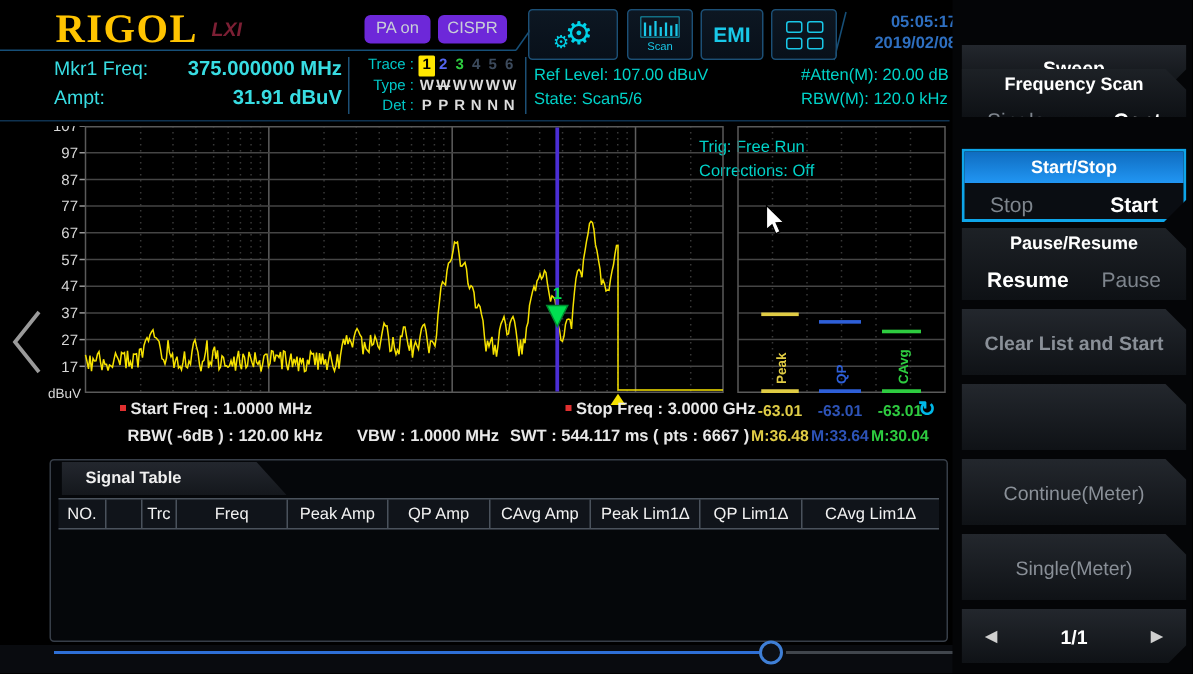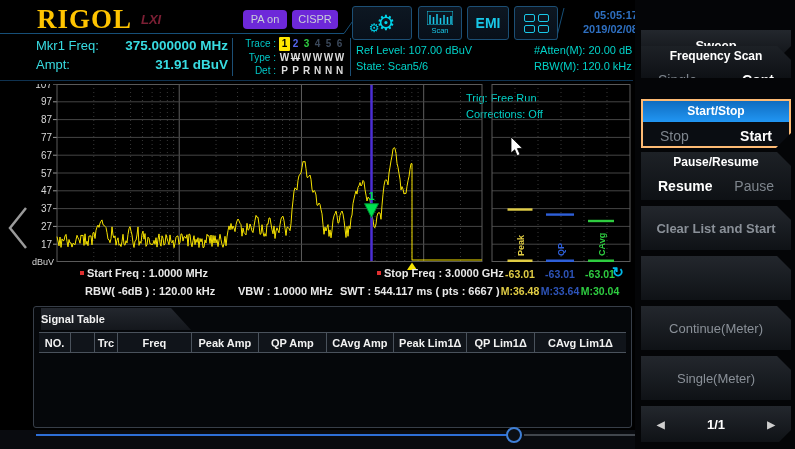--- a/index.html
+++ b/index.html
@@ -68,24 +68,24 @@
   #ann-swt   { left:340px; top:285px; }
   .rd { width:46px; text-align:center; font-size:10.5px; font-weight:bold; white-space:nowrap; }
   .rd-y { color:#e0cc44; } .rd-b { color:#2d53b8; } .rd-g { color:#2ecc40; }
   #loop-icon { left:612px; top:264px; color:#00b8e8; font-size:14px; font-weight:bold; }
 
   
   #sigtable { left:33px; top:306px; width:599px; height:122px;
               border:1px solid #373e48; border-radius:3px; background:#05070a; }
   #sig-tab { left:7px; top:1px; width:150px; height:22px; background:linear-gradient(180deg,#23272e,#14171c);
              clip-path:polygon(0 0, calc(100% - 20px) 0, 100% 100%, 0 100%);
-             color:#f0f0f0; font-size:11px; font-weight:bold; line-height:22px; padding-left:0; }
+             color:#f0f0f0; font-size:11px; font-weight:bold; line-height:22px; padding-left:16px; }
   #sig-head { left:5px; top:25px; right:5px; height:21px; display:flex;
               background:#10141a; border-top:1px solid #4a525c; border-bottom:1px solid #4a525c; }
-  .hc { color:#f2f2f2; font-size:11px; font-weight:bold; text-align:center;
+  .hc { color:#f2f2f2; font-size:11px; font-weight:normal; text-align:center;
         line-height:20px; border-right:1px solid #4a525c; overflow:hidden; }
   .hc:last-child { border-right:none; }
   .c0{width:5.5%;} .c1{width:4%;} .c2{width:4%;} .c3{width:12.5%;} .c4{width:11.5%;}
   .c5{width:11.5%;} .c6{width:11.5%;} .c7{width:12.5%;} .c8{width:11.5%;} .c9{width:15.5%;}
 
   
   #footer { left:0; top:430px; width:795px; height:19px; background:#090b0f; }
   #prog-done { left:36px; top:434px; width:472px; height:2px; background:#2e6fd6; }
   #prog-rest { left:524px; top:434px; width:252px; height:2px; background:#41464d; }
   #prog-knob { left:506px; top:427px; width:16px; height:16px; border-radius:50%;
@@ -104,21 +104,21 @@
   .sgroup { position:absolute; left:6px; width:150px; background:linear-gradient(180deg,#1d2126,#0e1115);
             clip-path:polygon(0 0, calc(100% - 14px) 0, 100% 14px, 100% 100%, 0 100%); }
   .sg-title { height:20px; color:#fff; font-weight:bold; font-size:12px;
               text-align:center; line-height:21px; }
   .sg-body { height:27px; display:flex; align-items:center; justify-content:space-between;
              padding:0 17px; font-size:14px; }
   .opt-dim { color:#7e858d; }
   .opt-on  { color:#fff; font-weight:bold; }
   #grp-freq { top:46px; height:32px; }
   #grp-startstop { top:99px; height:49px; background:#0a0d12;
-                   border:2px solid #fdba74;
+                   border:2px solid #0ea5e9;
                    clip-path:polygon(0 0,100% 0,100% calc(100% - 15px),calc(100% - 15px) 100%,0 100%); }
   #grp-startstop .sg-title { background:linear-gradient(180deg,#0f6cc0,#2196f3); height:21px; }
   #grp-pause { top:152px; height:48px; }
   #sk-clear { top:206px; height:44px;font-weight:bold; }
   #sk-blank { top:256px; height:44px; }
   #sk-cont  { top:306px; height:44px; }
   #sk-single{ top:356px; height:44px; }
   #sk-page  { top:406px; height:36px; color:#fff; font-weight:bold; font-size:13px;
               justify-content:space-between; padding:0 16px;
               clip-path:polygon(0 0,100% 0,100% calc(100% - 12px),calc(100% - 12px) 100%,0 100%); }

